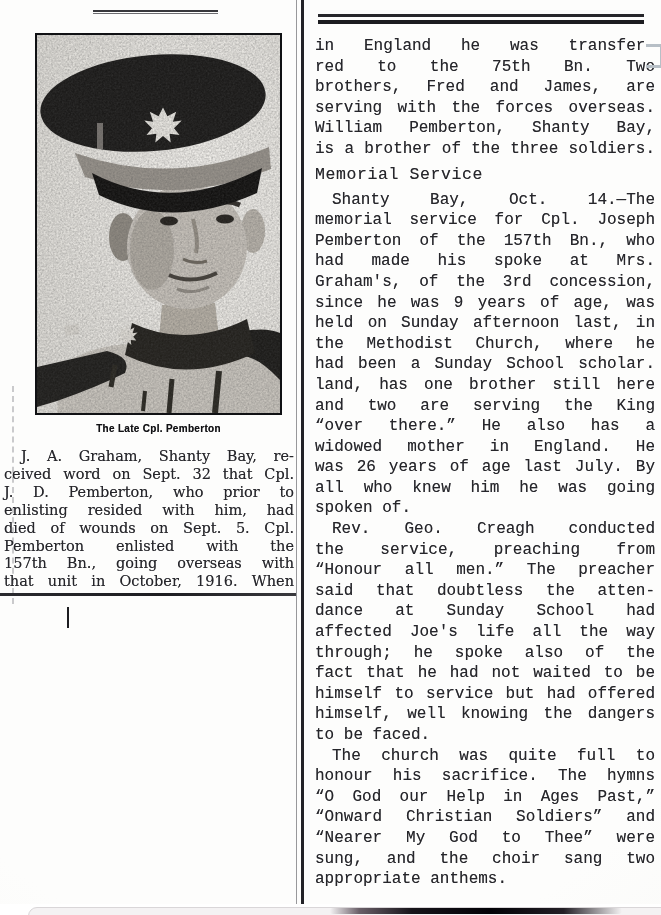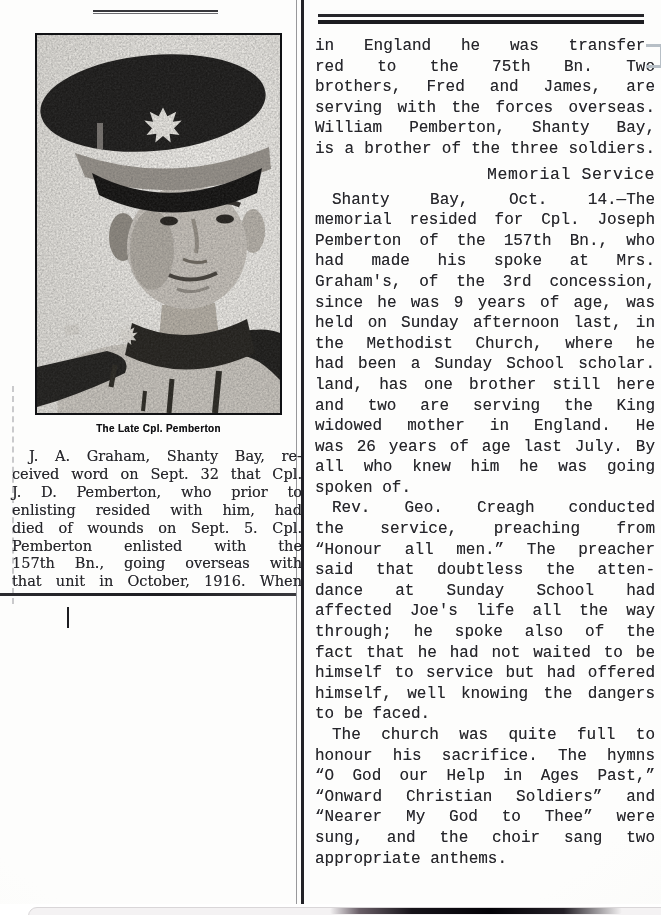--- a/index.html
+++ b/index.html
@@ -52,29 +52,29 @@
     text-align:center;font-family:"Liberation Sans", sans-serif;
     font-weight:700;font-size:10px;letter-spacing:.3px;color:#121215;
     text-shadow:0 0 .5px rgba(18,18,21,.6);
   }
   
   .article{color:#26262b;text-shadow:0 0 .5px rgba(32,32,38,.5);}
   .line{text-align:justify;text-align-last:justify;}
   .line.endline{text-align-last:left;}
   .line.indent{text-indent:17px;}
   .left-article{
-    position:absolute;left:12px;top:448px;width:290px;
+    position:absolute;left:4px;top:448px;width:290px;
     font-size:14.5px;line-height:17.9px;
   }
   .right-article{
     position:absolute;left:315px;top:36px;width:340px;
     font-size:16px;line-height:20.6px;font-family:Liberation Mono, monospace;
   }
   .subhead{
-    text-align:right;font-size:16.5px;letter-spacing:.6px;
+    text-align:left;font-size:16.5px;letter-spacing:.6px;
     margin:4px 0 5px 0;line-height:21px;
   }
   
   .bottom-strip{position:absolute;left:0;top:904px;width:661px;height:11px;background:#fff;}
   .strip-panel{
     position:absolute;left:28px;top:3px;width:640px;height:14px;
     background:#f4f2f3;border:1px solid #d9d6d8;border-radius:9px 9px 0 0;
   }
   .strip-bar{
     position:absolute;left:330px;top:4px;width:292px;height:6px;border-radius:3px;
@@ -169,30 +169,31 @@
 
   <div class="article right-article" id="right-article">
       <div class="line">in England he was transfer-</div>
       <div class="line">red to the 75th Bn. Two</div>
       <div class="line">brothers, Fred and James, are</div>
       <div class="line">serving with the forces overseas.</div>
       <div class="line">William Pemberton, Shanty Bay,</div>
       <div class="line">is a brother of the three soldiers.</div>
       <div class="subhead">Memorial Service</div>
       <div class="line indent">Shanty Bay, Oct. 14.—The</div>
-      <div class="line">memorial resided for Cpl. Joseph</div>
+      <div class="line">memorial service for Cpl. Joseph</div>
       <div class="line">Pemberton of the 157th Bn., who</div>
       <div class="line">had made his spoke at Mrs.</div>
       <div class="line">Graham's, of the 3rd concession,</div>
       <div class="line">since he was 9 years of age, was</div>
       <div class="line">held on Sunday afternoon last, in</div>
       <div class="line">the Methodist Church, where he</div>
       <div class="line">had been a Sunday School scholar.</div>
       <div class="line">land, has one brother still here</div>
       <div class="line">and two are serving the King</div>
+      <div class="line">“over there.” He also has a</div>
       <div class="line">widowed mother in England. He</div>
       <div class="line">was 26 years of age last July. By</div>
       <div class="line">all who knew him he was going</div>
       <div class="line endline">spoken of.</div>
       <div class="line indent">Rev. Geo. Creagh conducted</div>
       <div class="line">the service, preaching from</div>
       <div class="line">“Honour all men.” The preacher</div>
       <div class="line">said that doubtless the atten-</div>
       <div class="line">dance at Sunday School had</div>
       <div class="line">affected Joe's life all the way</div>

